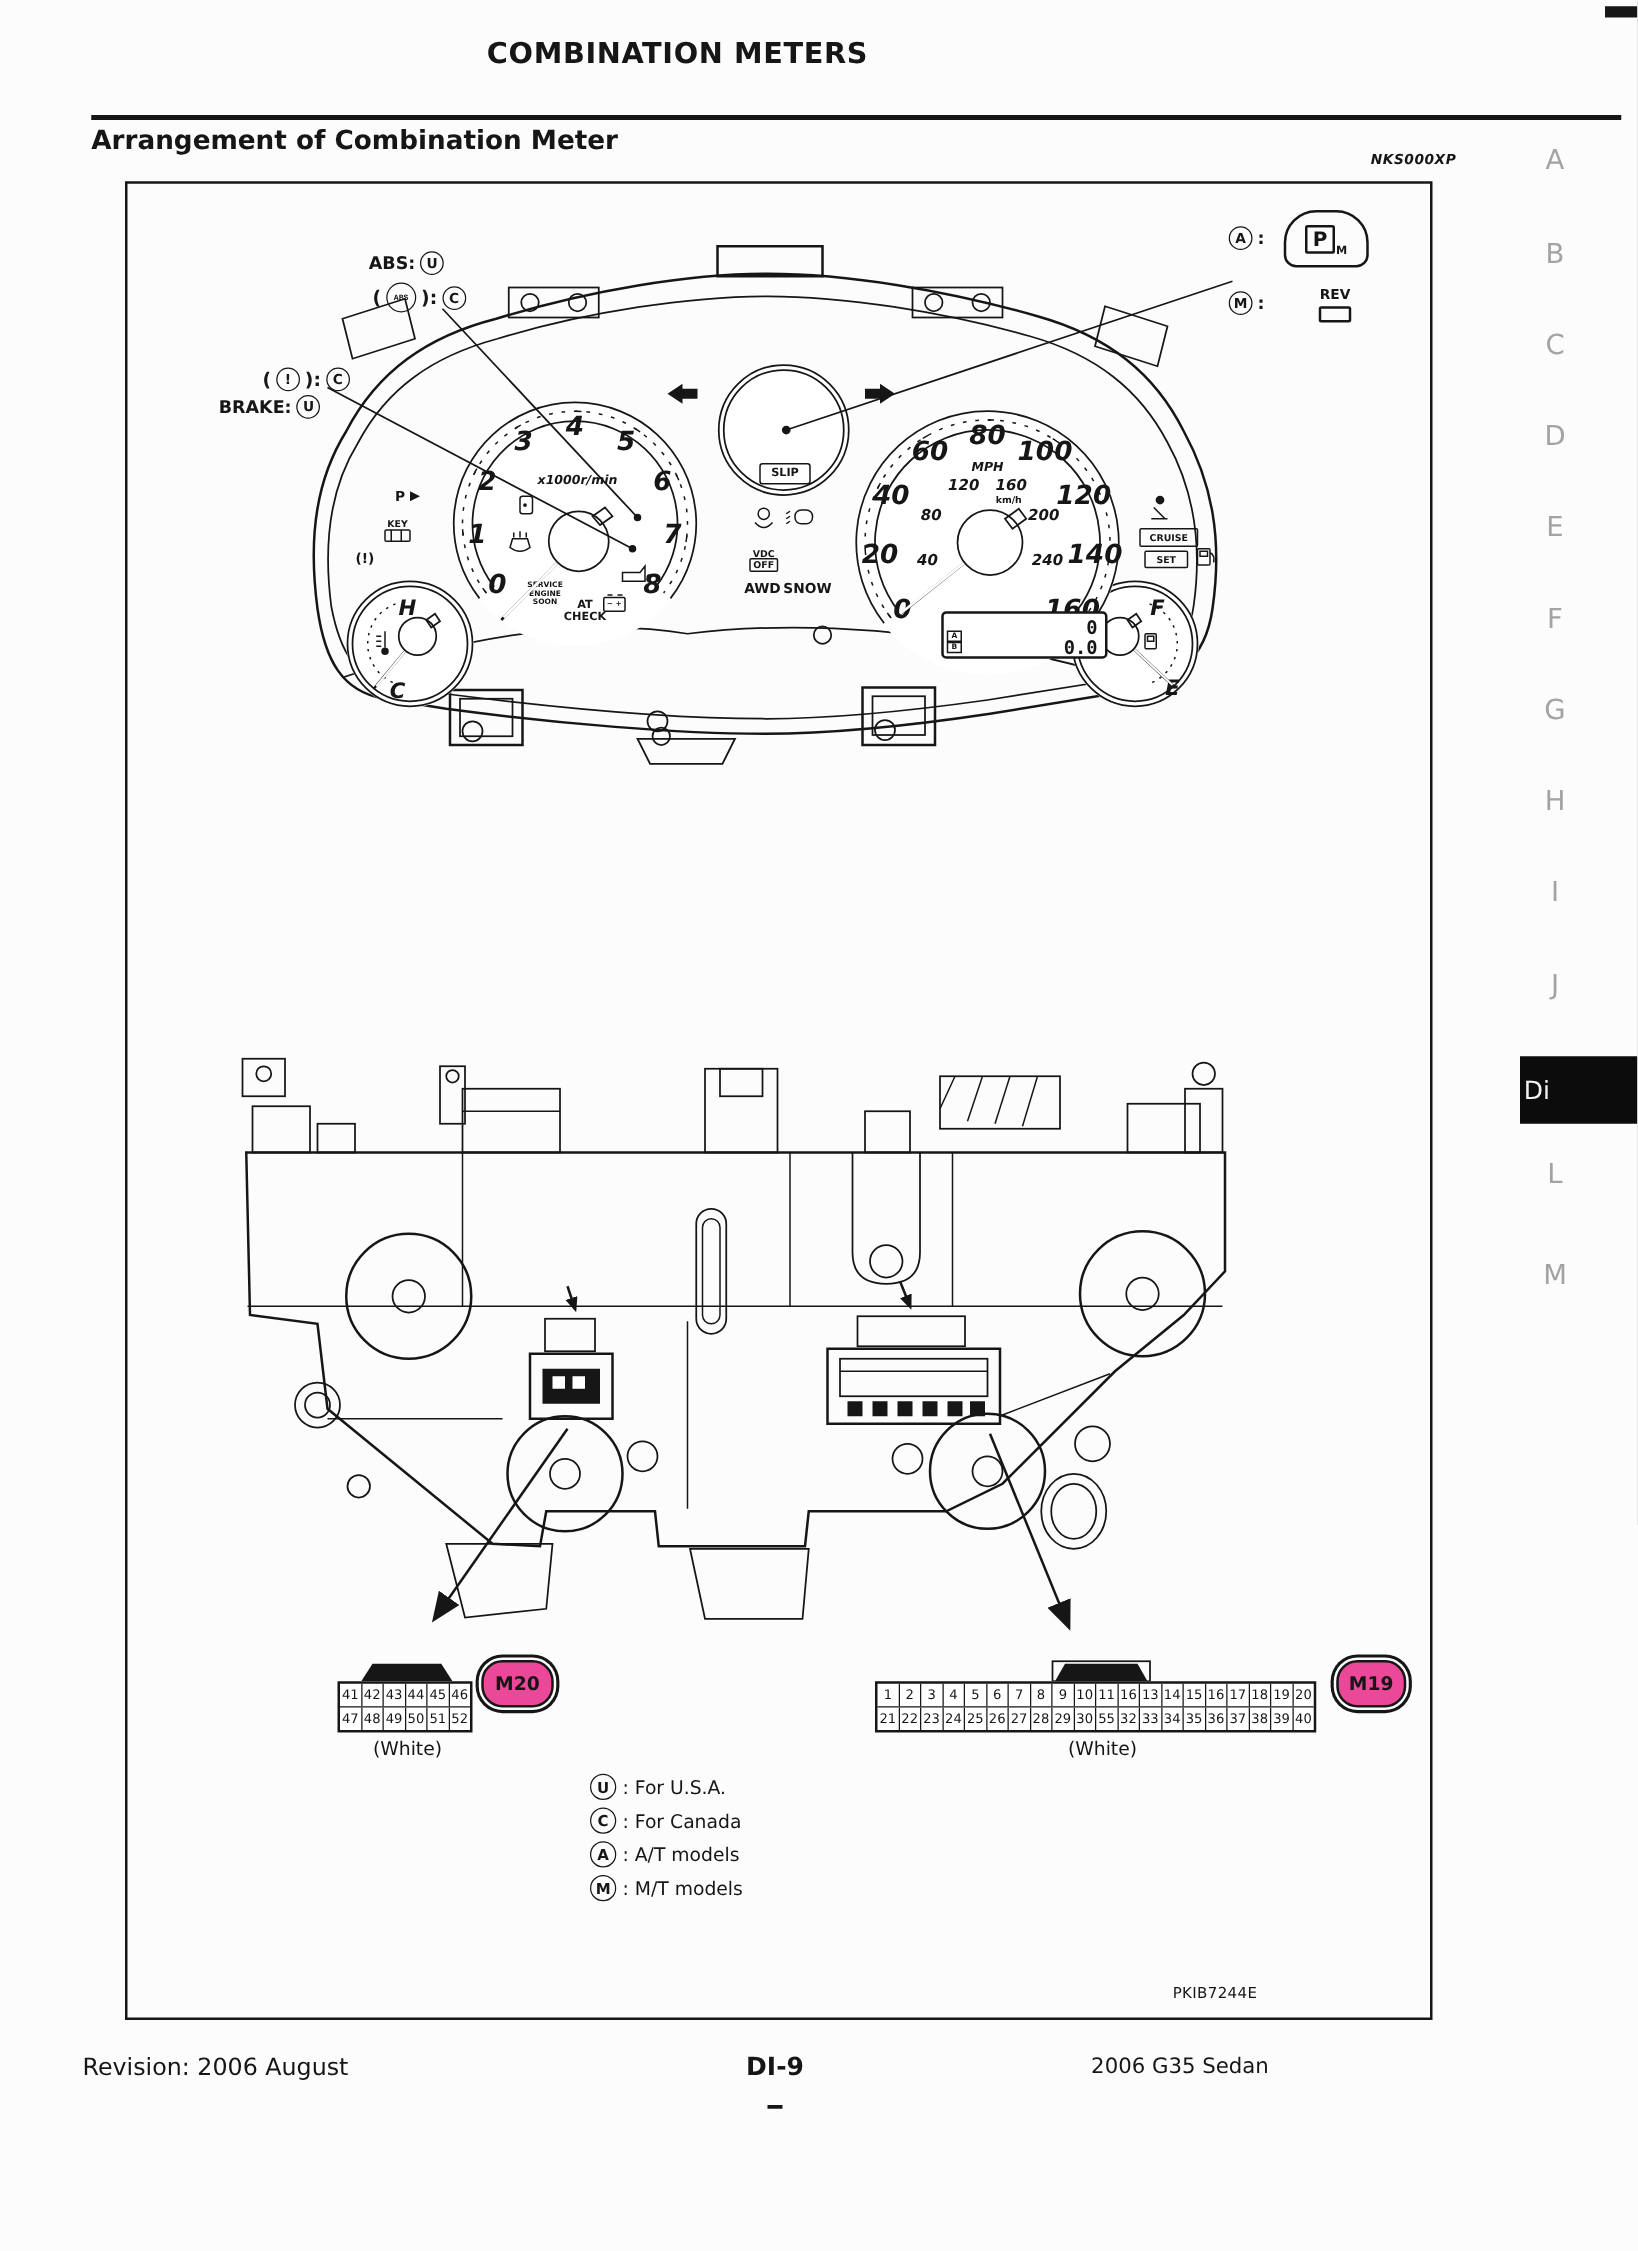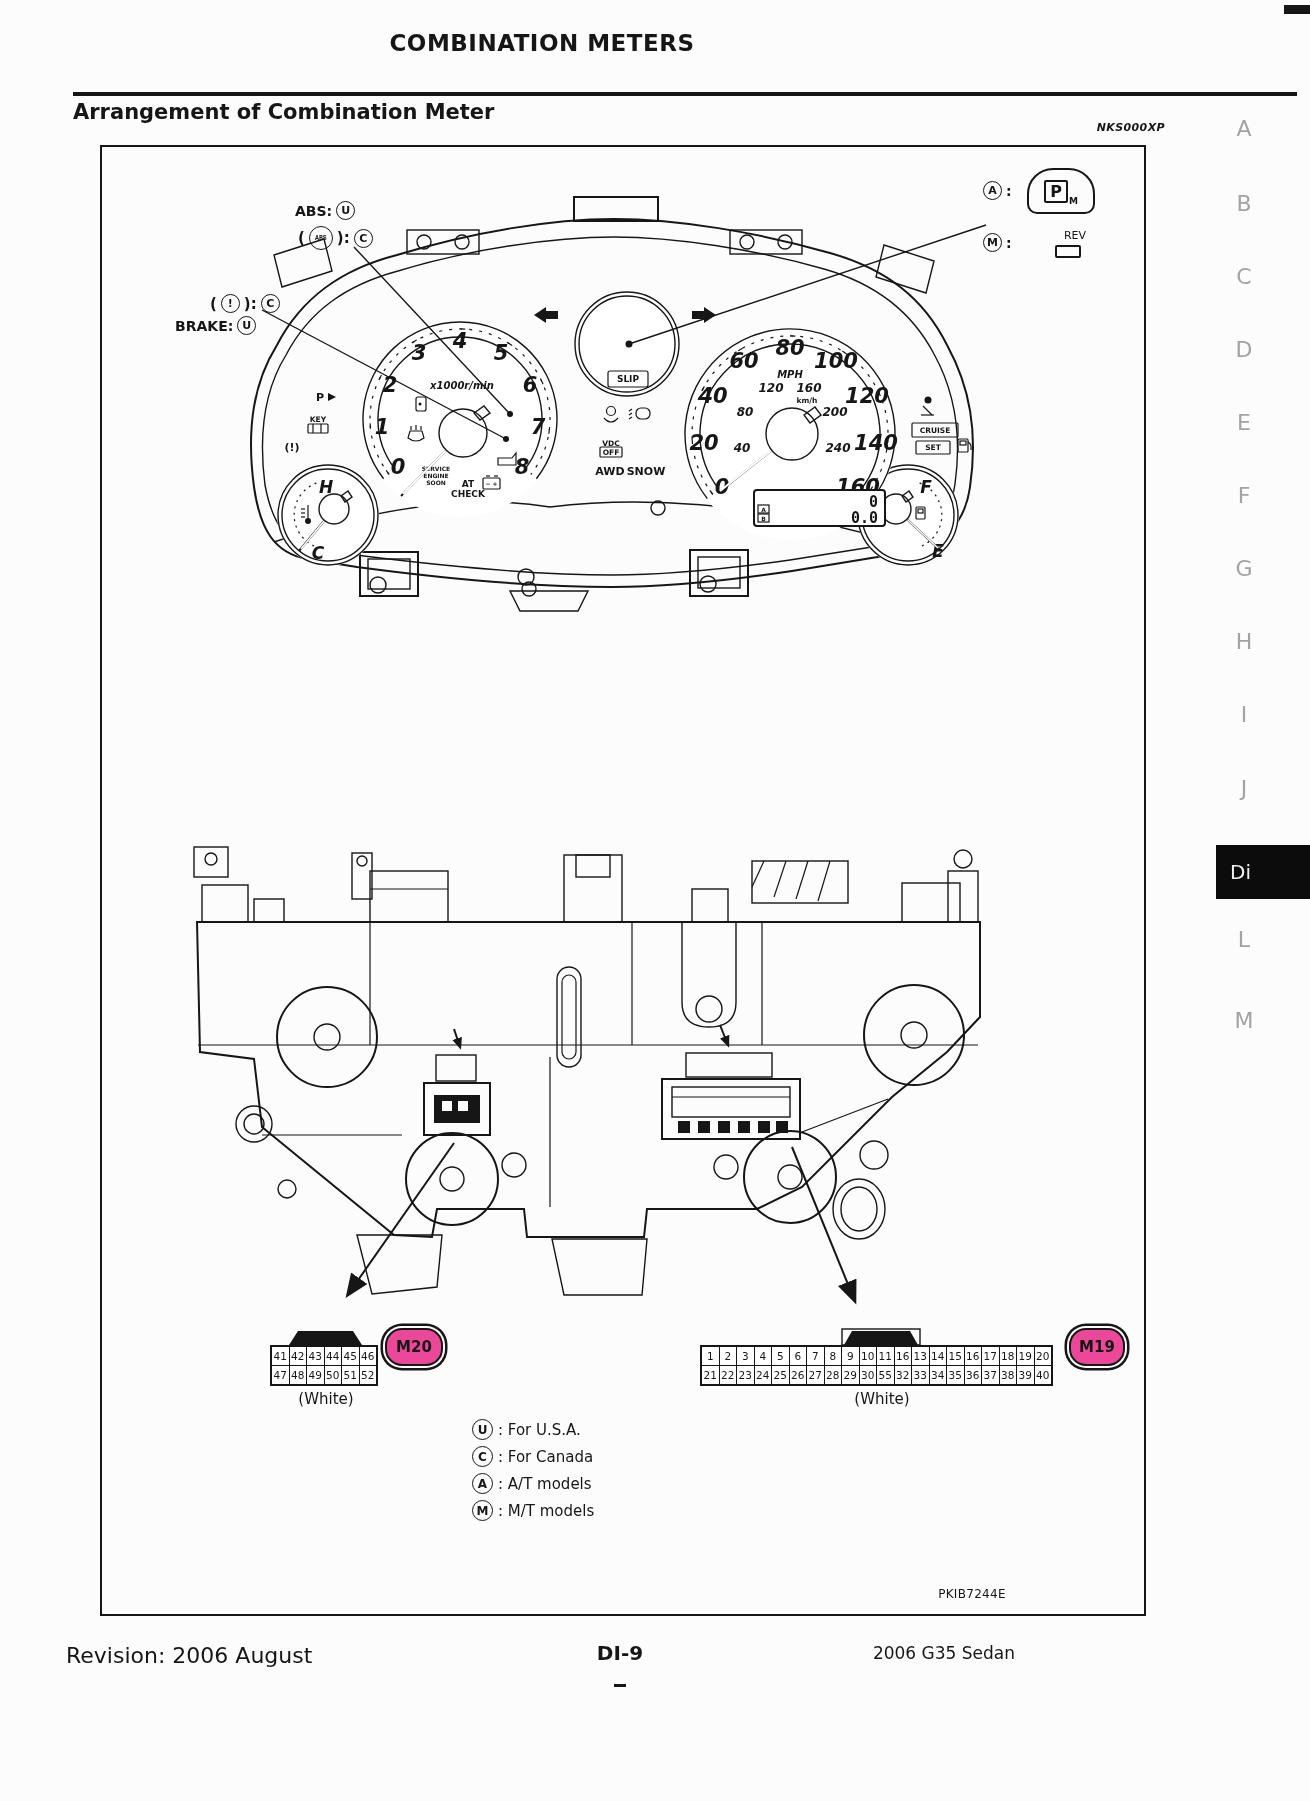--- a/index.html
+++ b/index.html
@@ -29,21 +29,21 @@
     font-size:11px; font-weight:bold; flex:none; }
   .circ-abs { width:22px; height:22px; font-size:6.5px;font-family:Liberation Mono, monospace; }
   .paren { font-weight:bold; font-size:15px; }
   .dome { display:inline-flex; align-items:center; justify-content:center;
     width:64px; height:42px; border:2.5px solid #161616;
     border-radius:26px 26px 10px 10px; gap:1px; }
   .dome .pbox { border:2px solid #161616; border-radius:2px; padding:0 4px;
     font-size:16px; font-weight:bold; }
   .dome .psub { font-size:9px; font-weight:bold; align-self:flex-end; margin-bottom:6px; }
   .revstack { position:absolute; width:36px; text-align:center; }
-  .revstack .revtxt { font-size:11px; font-weight:normal;text-align:right; }
+  .revstack .revtxt { font-size:11px; font-weight:bold; }
   .revstack .revrect { width:22px; height:9px; border:2px solid #161616;
     border-radius:2px; margin:3px auto 0 auto; }
 
   
   .pin-table { position:absolute; border:2px solid #161616; background:#fff;
     display:flex; flex-direction:column; }
   .pin-row { display:flex; }
   .pin-row + .pin-row { border-top:1.5px solid #161616; }
   .pin { width:16.5px; height:18px; border-right:1.5px solid #161616;
     display:flex; align-items:center; justify-content:center;
@@ -59,24 +59,24 @@
     font-size:15px; }
   .legend-row .circ { width:19px; height:19px; font-size:12px; }
 
   .image-code { position:absolute; font-size:12px; text-align:center; letter-spacing:0.3px; }
 
   
   .tab { position:absolute; left:1222px; width:44px; text-align:center;
     color:#a3a3a3; font-size:22px; }
   .tab-active { position:absolute; left:1216px; top:845px; width:94px; height:54px;
     background:#0c0c0c; color:#f2f2f2; font-size:20px;
-    display:flex; align-items:center; padding-left:14px; box-sizing:border-box; }
+    display:flex; align-items:center; padding-left:3px; box-sizing:border-box; }
 
   
-  .footer-rev { left:66px; top:1643px; font-size:22px; }
+  .footer-rev { left:66px; top:1643px; font-size:19px; }
   .footer-page { left:520px; top:1641px; width:200px; text-align:center;
     font-size:20px; font-weight:bold; }
   .footer-dash { left:614px; top:1684px; width:12px; height:3px; background:#161616; }
   .footer-model { left:815px; top:1643px; width:200px; text-align:right; font-size:17px; }
 
   
   .ln  { stroke:#161616; fill:none; stroke-width:2; }
   .ln1 { stroke:#161616; fill:none; stroke-width:1.4; }
   .lnt { stroke:#161616; fill:none; stroke-width:1.2; }
   .blk { fill:#161616; stroke:none; }

